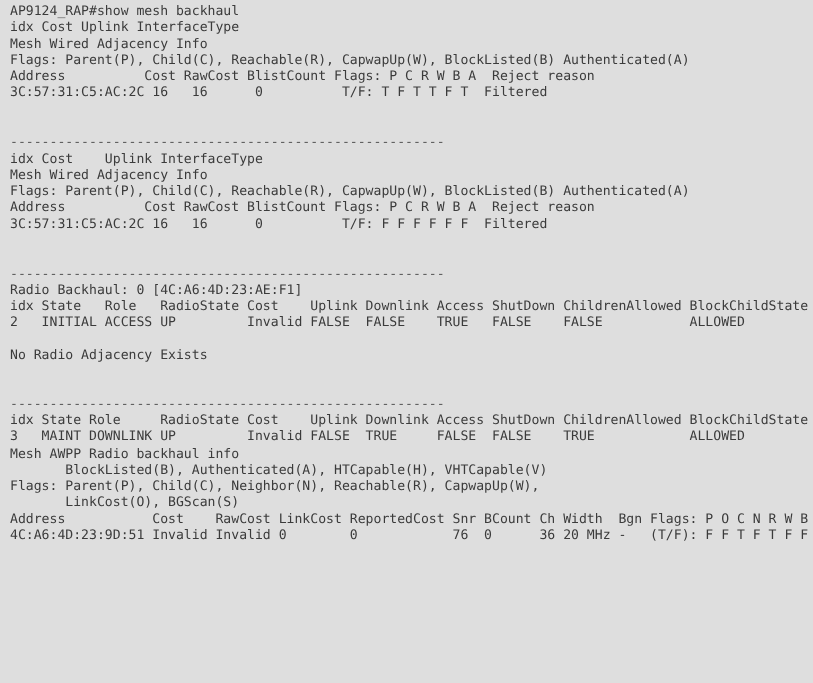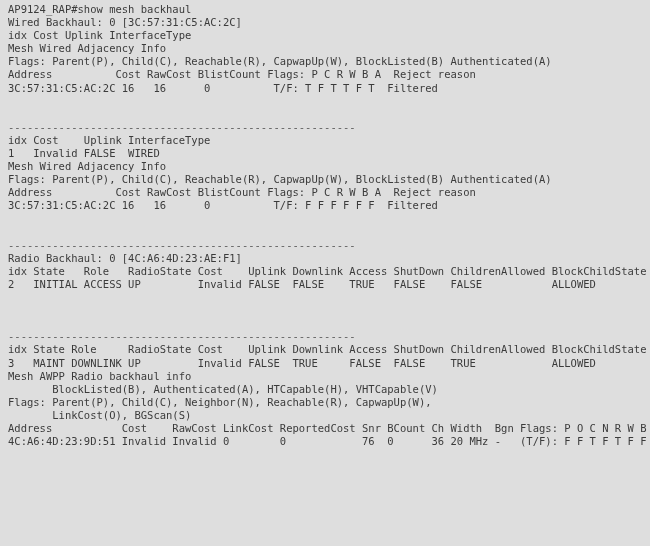--- a/index.html
+++ b/index.html
@@ -38,42 +38,41 @@
   }
   .line.sep {
     color: #5a5a5a;
   }
 </style>
 </head>
 <body>
 
 <div id="terminal">
     <div class="line">AP9124_RAP#show mesh backhaul</div>
-    <div class="line">Wired Backhaul: 0 [3C:57:31:C5:AC:2C]</div>
     <div class="line">idx Cost Uplink InterfaceType</div>
     <div class="line">Mesh Wired Adjacency Info</div>
     <div class="line">Flags: Parent(P), Child(C), Reachable(R), CapwapUp(W), BlockListed(B) Authenticated(A)</div>
     <div class="line">Address          Cost RawCost BlistCount Flags: P C R W B A  Reject reason</div>
     <div class="line">3C:57:31:C5:AC:2C 16   16      0          T/F: T F T T F T  Filtered</div>
     <div class="line blank">&nbsp;</div>
     <div class="line blank">&nbsp;</div>
     <div class="line sep">-------------------------------------------------------</div>
     <div class="line">idx Cost    Uplink InterfaceType</div>
-    <div class="line">1   Invalid FALSE  WIRED</div>
     <div class="line">Mesh Wired Adjacency Info</div>
     <div class="line">Flags: Parent(P), Child(C), Reachable(R), CapwapUp(W), BlockListed(B) Authenticated(A)</div>
     <div class="line">Address          Cost RawCost BlistCount Flags: P C R W B A  Reject reason</div>
     <div class="line">3C:57:31:C5:AC:2C 16   16      0          T/F: F F F F F F  Filtered</div>
     <div class="line blank">&nbsp;</div>
     <div class="line blank">&nbsp;</div>
     <div class="line sep">-------------------------------------------------------</div>
     <div class="line">Radio Backhaul: 0 [4C:A6:4D:23:AE:F1]</div>
     <div class="line">idx State   Role   RadioState Cost    Uplink Downlink Access ShutDown ChildrenAllowed BlockChildState InterfaceType</div>
     <div class="line">2   INITIAL ACCESS UP         Invalid FALSE  FALSE    TRUE   FALSE    FALSE           ALLOWED         RADIO</div>
     <div class="line blank">&nbsp;</div>
+    <div class="line">No Radio Adjacency Exists</div>
     <div class="line blank">&nbsp;</div>
     <div class="line blank">&nbsp;</div>
     <div class="line sep">-------------------------------------------------------</div>
     <div class="line">idx State Role     RadioState Cost    Uplink Downlink Access ShutDown ChildrenAllowed BlockChildState InterfaceType</div>
     <div class="line">3   MAINT DOWNLINK UP         Invalid FALSE  TRUE     FALSE  FALSE    TRUE            ALLOWED         RADIO</div>
     <div class="line">Mesh AWPP Radio backhaul info</div>
     <div class="line">       BlockListed(B), Authenticated(A), HTCapable(H), VHTCapable(V)</div>
     <div class="line">Flags: Parent(P), Child(C), Neighbor(N), Reachable(R), CapwapUp(W),</div>
     <div class="line">       LinkCost(O), BGScan(S)</div>
     <div class="line">Address           Cost    RawCost LinkCost ReportedCost Snr BCount Ch Width  Bgn Flags: P O C N R W B A H V S Reject reason</div>

